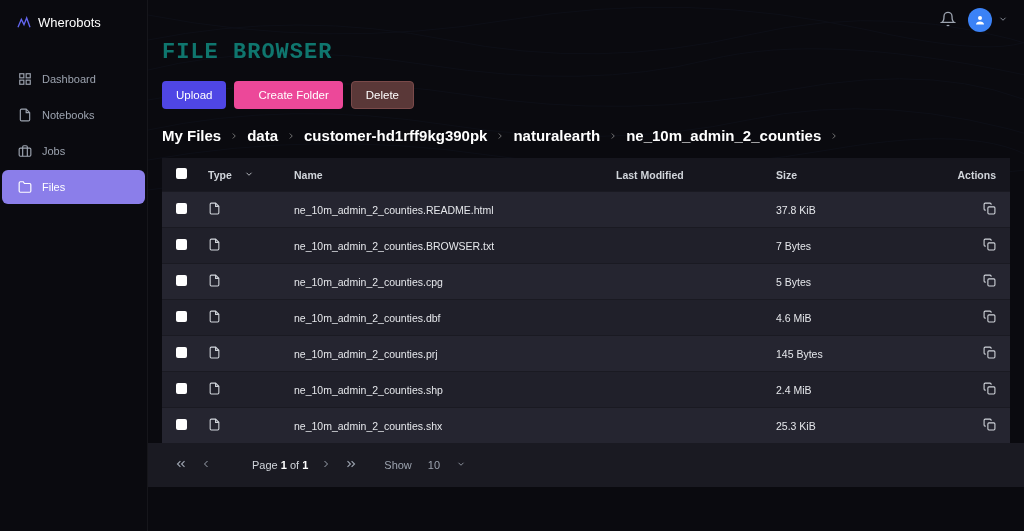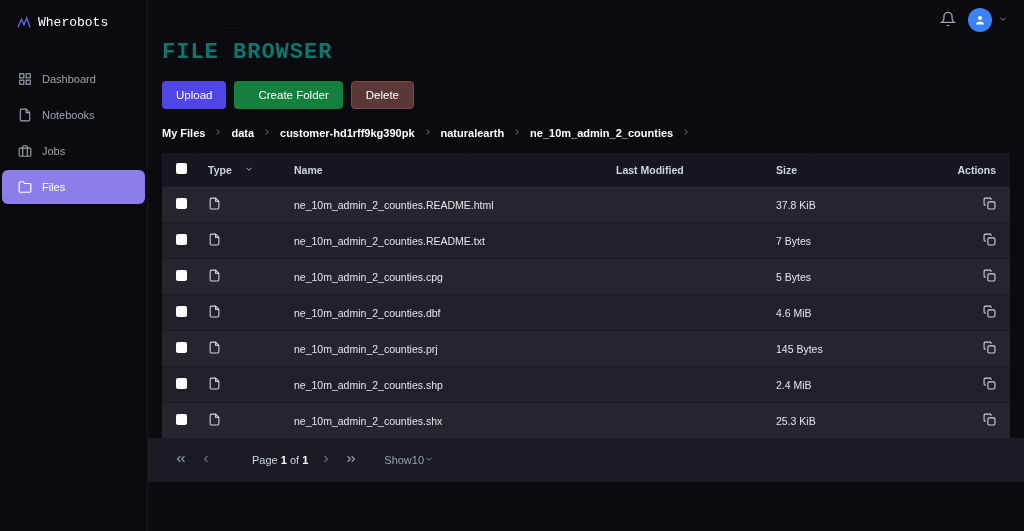--- a/index.html
+++ b/index.html
@@ -25,21 +25,20 @@
       flex-shrink: 0;
     }
     .logo {
       display: flex;
       align-items: center;
       gap: 6px;
       padding: 0 16px 30px 16px;
       font-size: 13px;
       font-weight: 500;
       color: #fff;
-      font-family: Liberation Mono, monospace;
     }
     .logo-icon {
       width: 16px;
       height: 16px;
       display: flex;
       align-items: center;
       justify-content: center;
     }
     .nav-item {
       display: flex;
@@ -122,29 +121,29 @@
     .btn {
       padding: 7px 14px;
       border: none;
       border-radius: 4px;
       font-size: 11.5px;
       font-weight: 500;
       color: #fff;
       cursor: pointer;
     }
     .btn-upload { background: #4f46e5; }
-    .btn-create { background: #15803d; padding-left: 24px; }
+    .btn-create { background: #ec4899; padding-left: 24px; }
     .btn-delete { background: #5a3838; border: 1px solid #7a4a4a; }
 
     .breadcrumb {
       display: flex;
       align-items: center;
       gap: 8px;
       margin: 0 0 14px 14px;
-      font-size: 11px;
+      font-size: 15px;
       font-weight: 600;
     }
     .breadcrumb-item { color: #fff; cursor: pointer; }
     .breadcrumb-sep { color: #888; }
 
     
     .table-container {
       background: #1a1a22;
       margin: 0 14px 0 14px;
     }
@@ -194,21 +193,21 @@
       align-items: center;
       gap: 12px;
       padding: 14px 26px;
       background: #1a1a22;
       font-size: 11px;
       color: #9ca3af;
     }
     .page-btn { cursor: pointer; color: #9ca3af; }
     .page-info { color: #d1d5db; padding-left: 28px; }
     .page-info .bold { font-weight: 700; color: #fff;}
-    .show-select { display: flex; align-items: flex-start; gap: 0; cursor: pointer; margin-left: 14px;}
+    .show-select { display: flex; align-items: flex-start; gap: 16px; cursor: pointer; margin-left: 14px;}
   </style>
 </head>
 <body>
 
 <div class="app">
   <div class="sidebar">
     <div class="logo">
       <span class="logo-icon">
         <svg width="16" height="16" viewBox="0 0 24 24" fill="none" stroke="#6366f1" stroke-width="2">
           <path d="M3 20 L8 8 L12 16 L16 6 L21 20"></path>
@@ -356,21 +355,21 @@
                   </svg></span></div>
             </div>
             <div class="table-row">
               <div class="col-check"><input type="checkbox" class="checkbox" style=""></div>
               <div class="col-type">
                 <span class="file-icon"><svg width="13" height="13" viewBox="0 0 24 24" fill="none" stroke="currentColor" stroke-width="2">
                     <path d="M14 2H6a2 2 0 00-2 2v16a2 2 0 002 2h12a2 2 0 002-2V8z"></path>
                     <path d="M14 2v6h6"></path>
                   </svg></span>
               </div>
-              <div class="col-name">ne_10m_admin_2_counties.README.txt</div>
+              <div class="col-name">ne_10m_admin_2_counties.BROWSER.txt</div>
               <div class="col-modified"></div>
               <div class="col-size">7 Bytes</div>
               <div class="col-actions col-actions-cell"><span class="action-icon"><svg width="13" height="13" viewBox="0 0 24 24" fill="none" stroke="currentColor" stroke-width="2">
                     <rect x="9" y="9" width="13" height="13" rx="2"></rect>
                     <path d="M5 15H4a2 2 0 01-2-2V4a2 2 0 012-2h9a2 2 0 012 2v1"></path>
                   </svg></span></div>
             </div>
             <div class="table-row">
               <div class="col-check"><input type="checkbox" class="checkbox" style=""></div>
               <div class="col-type">

